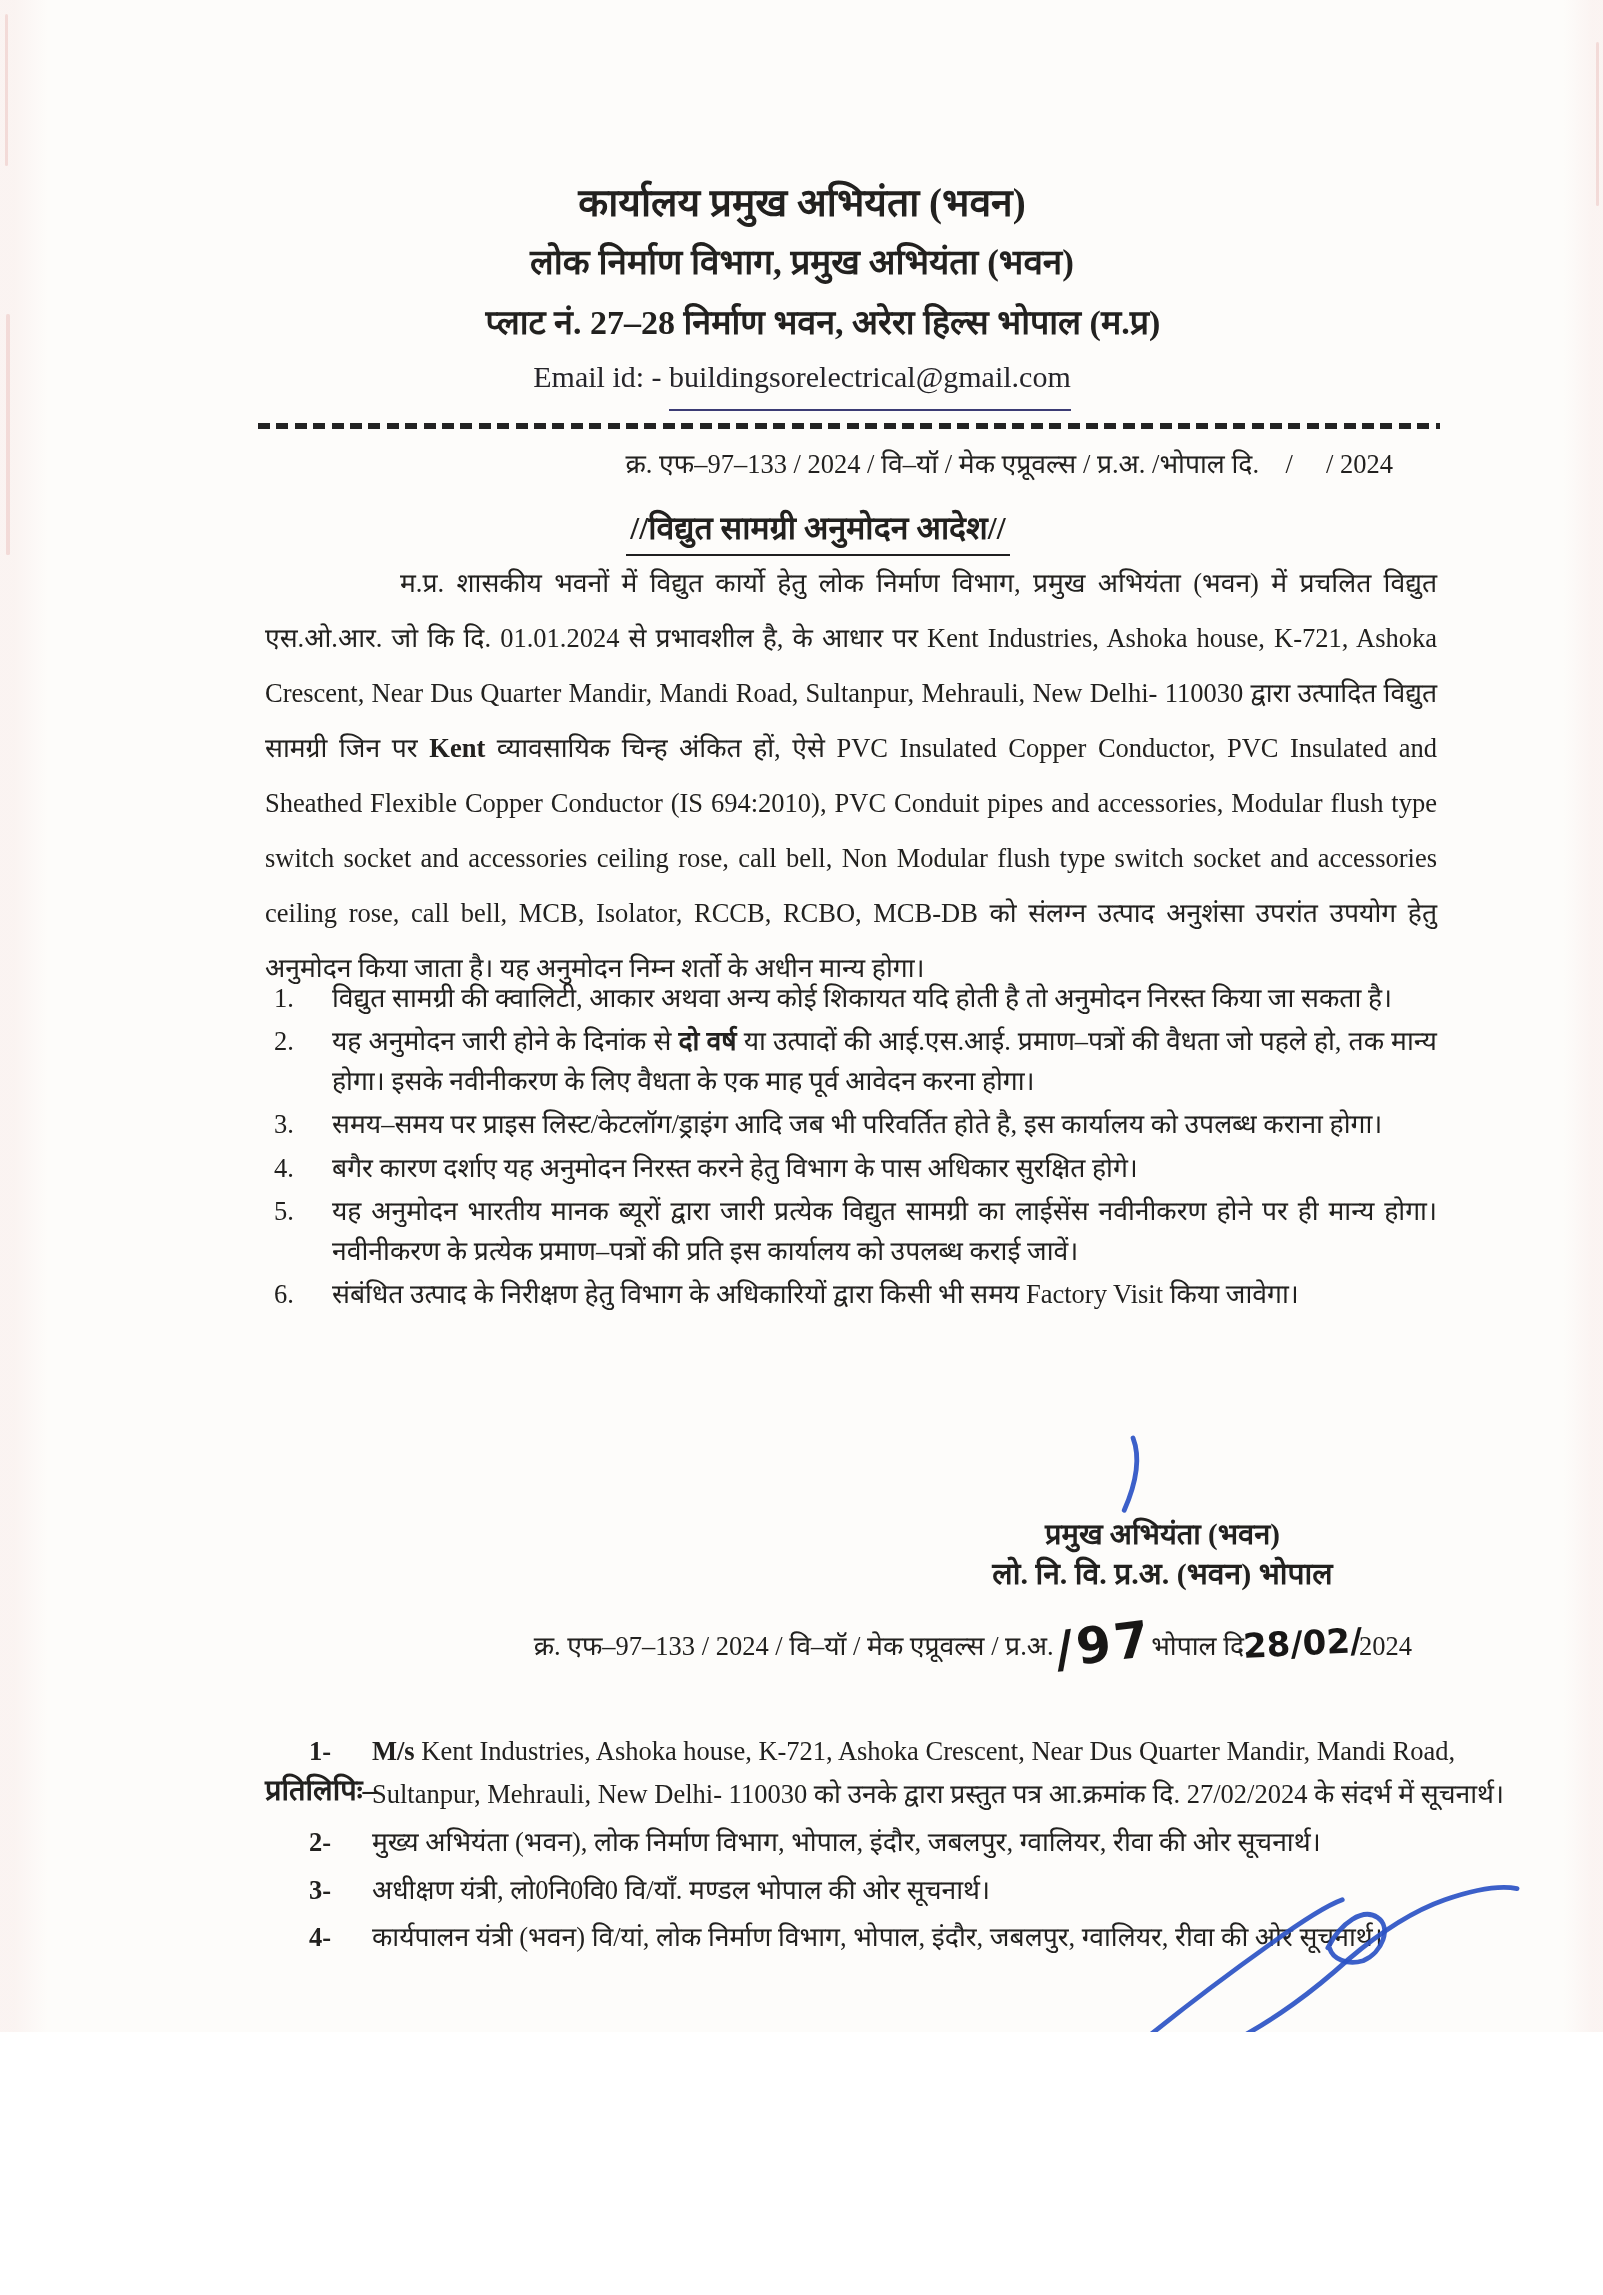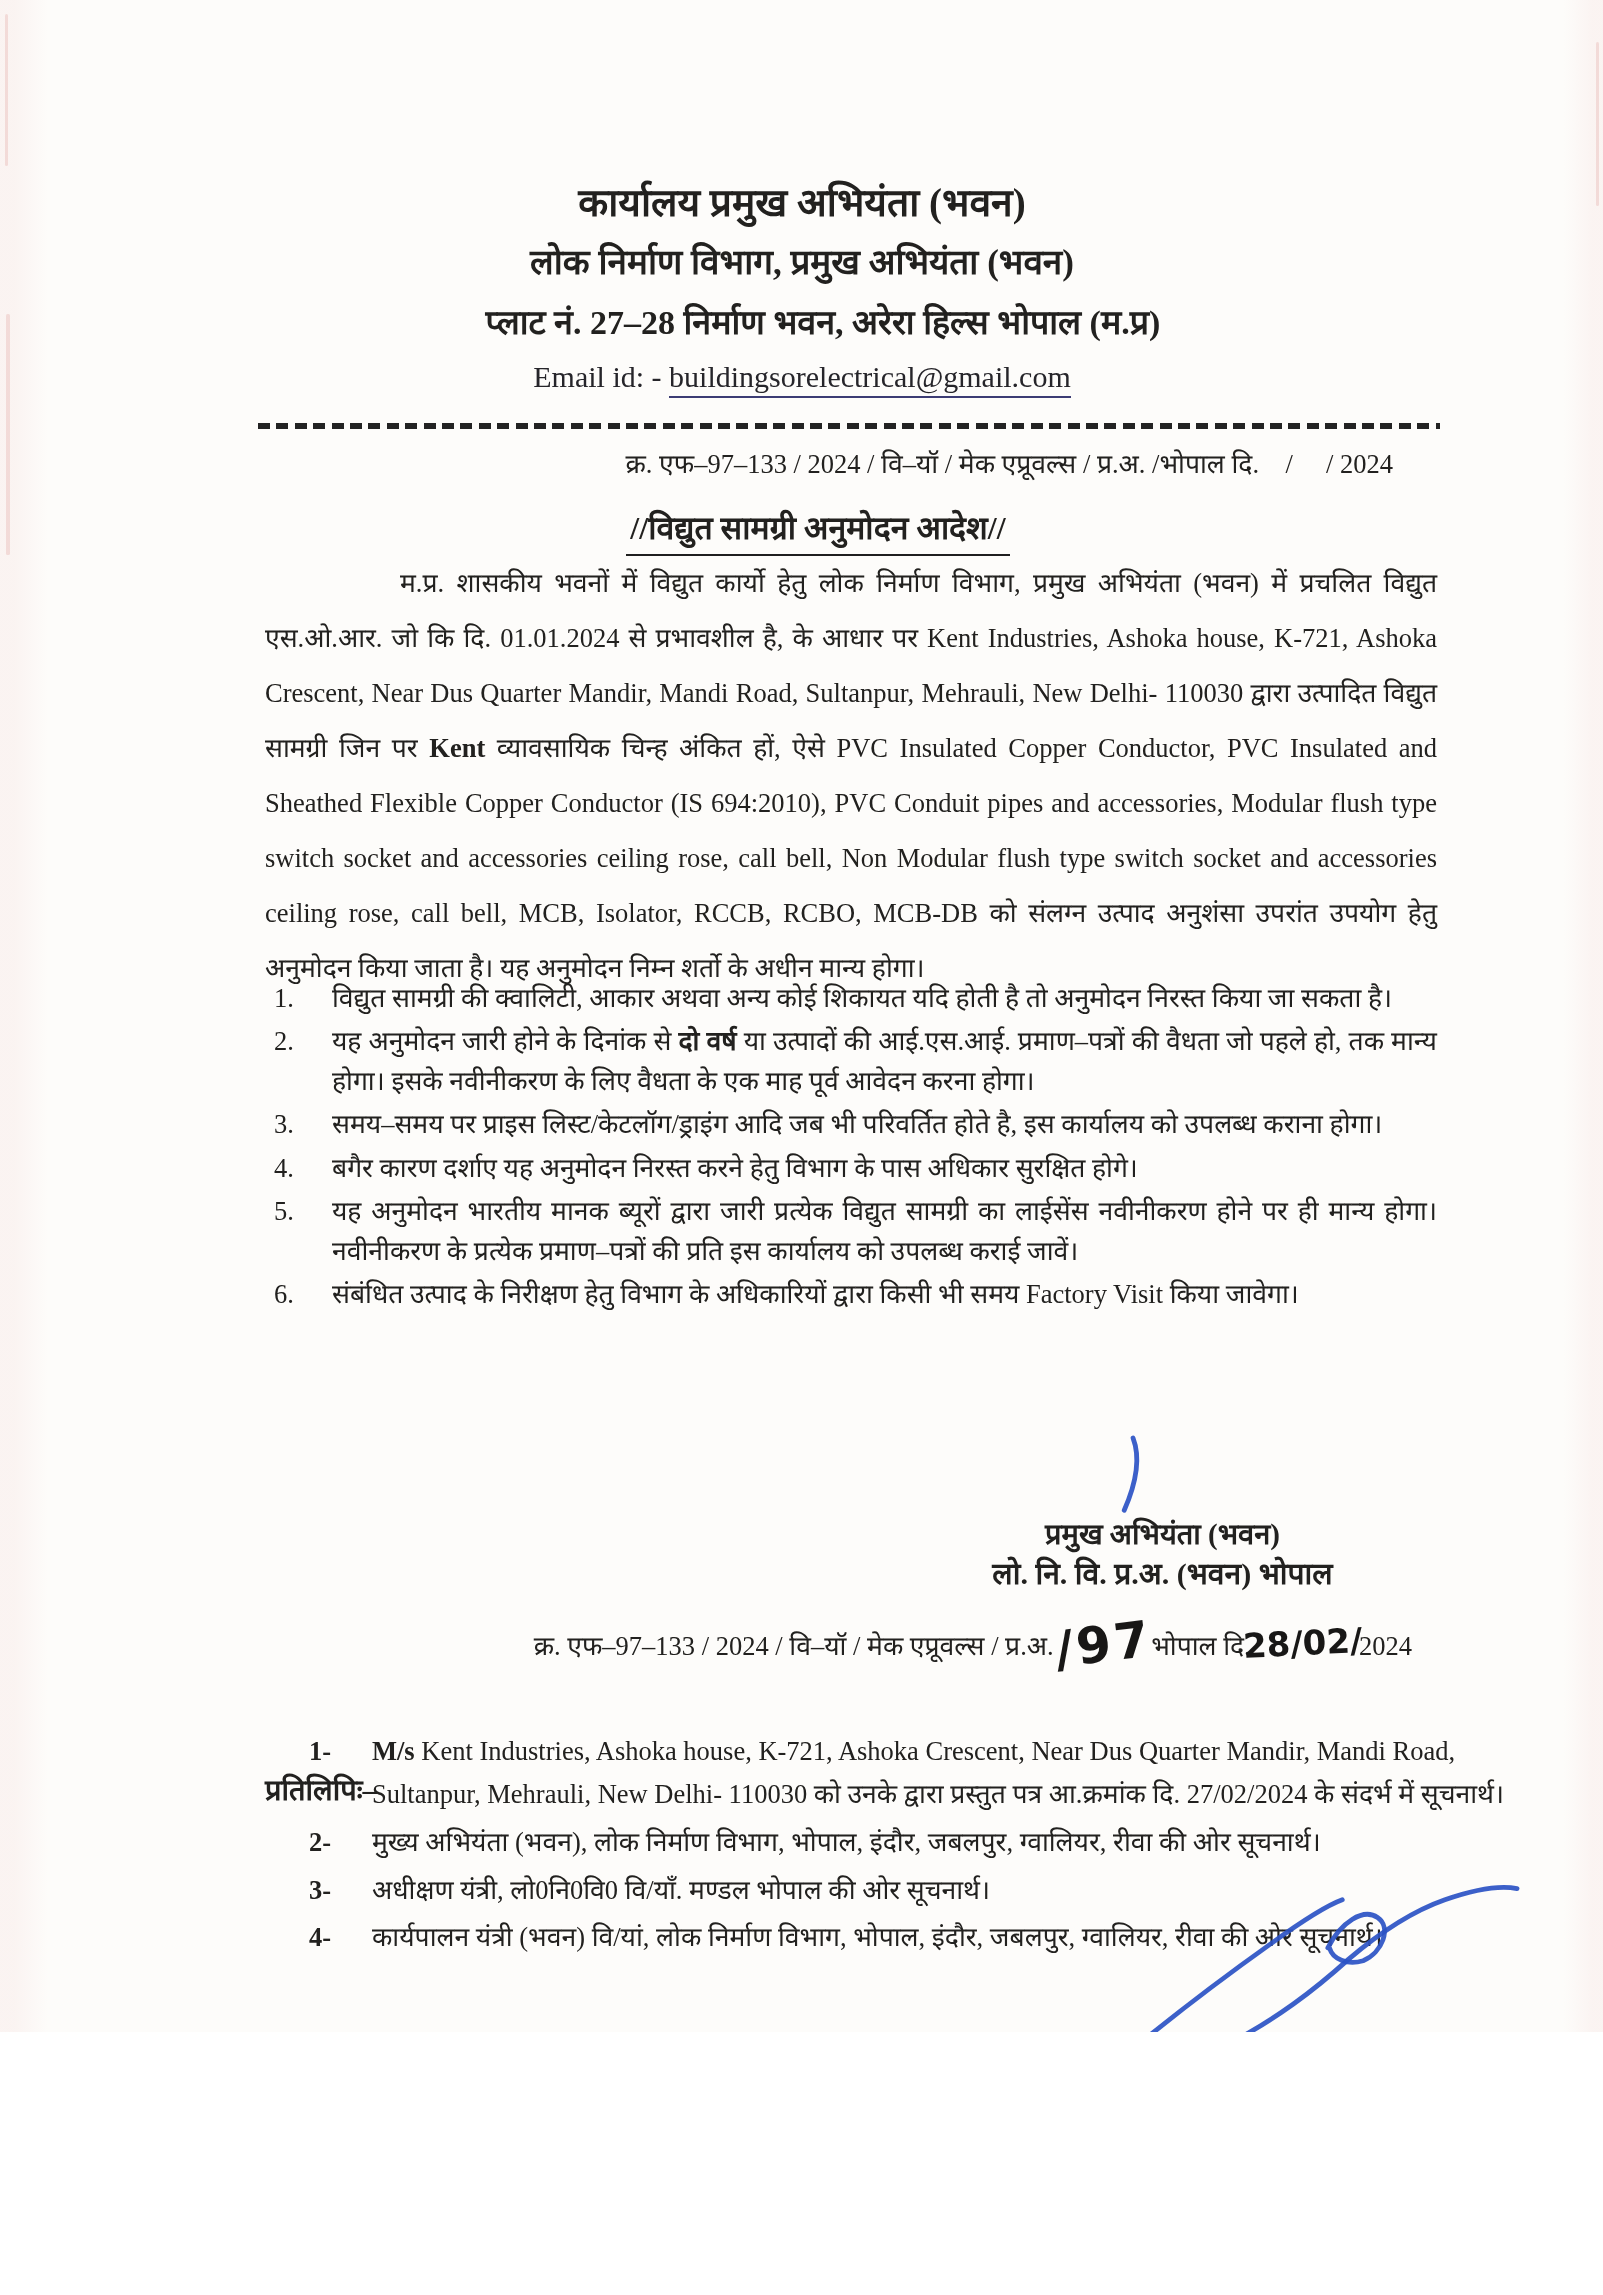--- a/index.html
+++ b/index.html
@@ -14,21 +14,21 @@
     font-family:"Liberation Serif","DejaVu Sans",sans-serif;
     overflow:hidden;
   }
   .abs{position:absolute;}
   
   .letterhead{left:0;right:0;top:173px;text-align:center;}
   .office{font-size:39px;font-weight:700;line-height:59px;}
   .dept{font-size:35px;font-weight:600;line-height:61px;}
   .addr{font-size:34px;font-weight:600;line-height:59px;margin-left:42px;}
   .emailline{font-size:30px;font-weight:500;line-height:50px;color:#26252a;}
-  .emailline .mail{border-bottom:2.4px solid #3c3c74;padding-bottom:3px;}
+  .emailline .mail{border-bottom:2.4px solid #3c3c74;padding-bottom:16px;}
   
   .sep{left:258px;right:164px;top:423px;height:6.4px;
        background:repeating-linear-gradient(90deg,#232323 0 12px,transparent 12px 18.4px);}
   
   .refrow{left:265px;right:168px;display:flex;justify-content:flex-end;align-items:flex-start;font-size:26.5px;line-height:37px;}
   .ref1{top:446px;}
   .ref1 .pd{margin-right:43px;}
   
   .titlewrap{left:0;right:0;top:505px;text-align:center;margin-left:32px;}
   .title{display:inline-block;font-size:32px;font-weight:700;border-bottom:2.4px solid #1f1f1f;padding:0 4.8px 6.4px 4.8px;}

